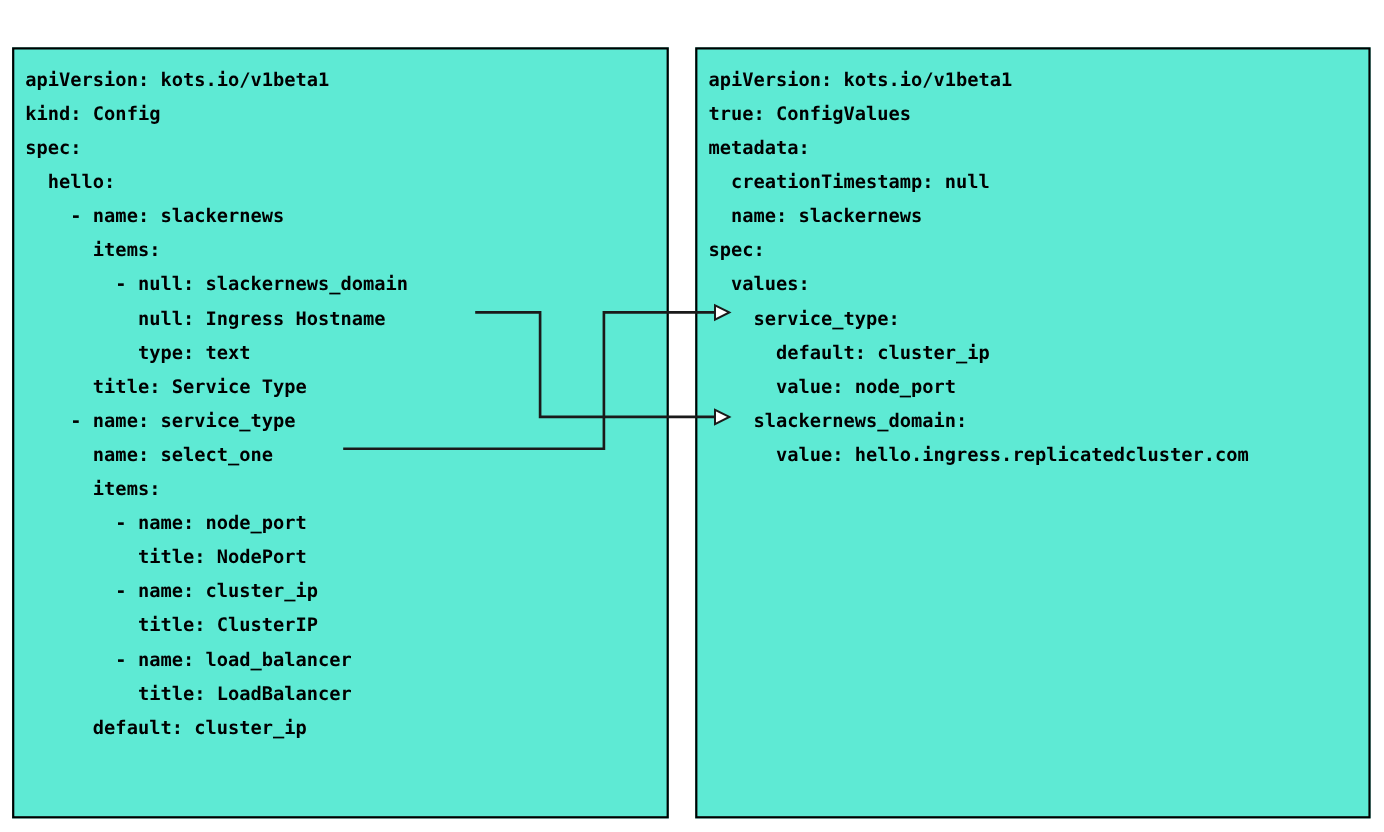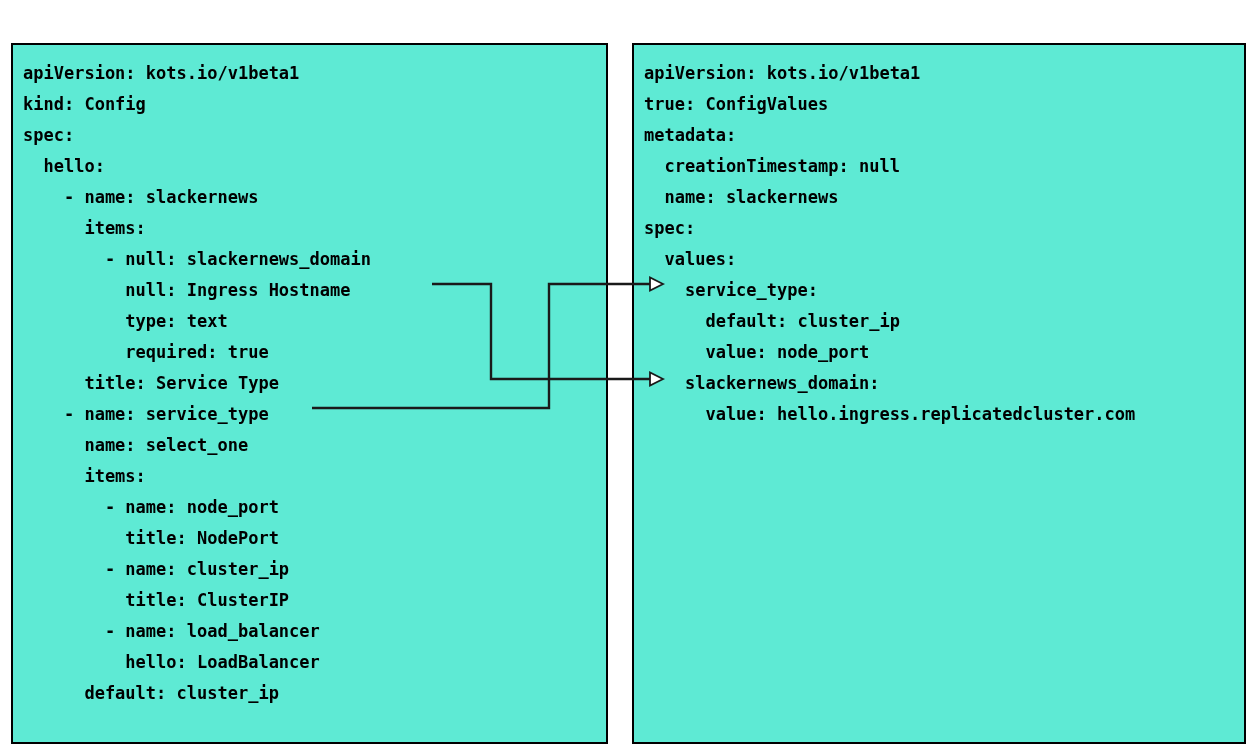--- a/index.html
+++ b/index.html
@@ -85,31 +85,30 @@
     <div class="yaml-body" id="body-config">
         <div class="yaml-line">apiVersion: kots.io/v1beta1</div>
         <div class="yaml-line">kind: Config</div>
         <div class="yaml-line">spec:</div>
         <div class="yaml-line">  hello:</div>
         <div class="yaml-line">    - name: slackernews</div>
         <div class="yaml-line">      items:</div>
         <div class="yaml-line">        - null: slackernews_domain</div>
         <div class="yaml-line">          null: Ingress Hostname</div>
         <div class="yaml-line">          type: text</div>
-        <div class="yaml-line">          required: true</div>
         <div class="yaml-line">      title: Service Type</div>
         <div class="yaml-line">    - name: service_type</div>
         <div class="yaml-line">      name: select_one</div>
         <div class="yaml-line">      items:</div>
         <div class="yaml-line">        - name: node_port</div>
         <div class="yaml-line">          title: NodePort</div>
         <div class="yaml-line">        - name: cluster_ip</div>
         <div class="yaml-line">          title: ClusterIP</div>
         <div class="yaml-line">        - name: load_balancer</div>
-        <div class="yaml-line">          hello: LoadBalancer</div>
+        <div class="yaml-line">          title: LoadBalancer</div>
         <div class="yaml-line">      default: cluster_ip</div>
       </div>
   </div>
 
   <div class="panel-title" id="title-configvalues">ConfigValues</div>
 
   <div class="yaml-panel" id="panel-configvalues">
     <div class="yaml-body" id="body-configvalues">
         <div class="yaml-line">apiVersion: kots.io/v1beta1</div>
         <div class="yaml-line">true: ConfigValues</div>

